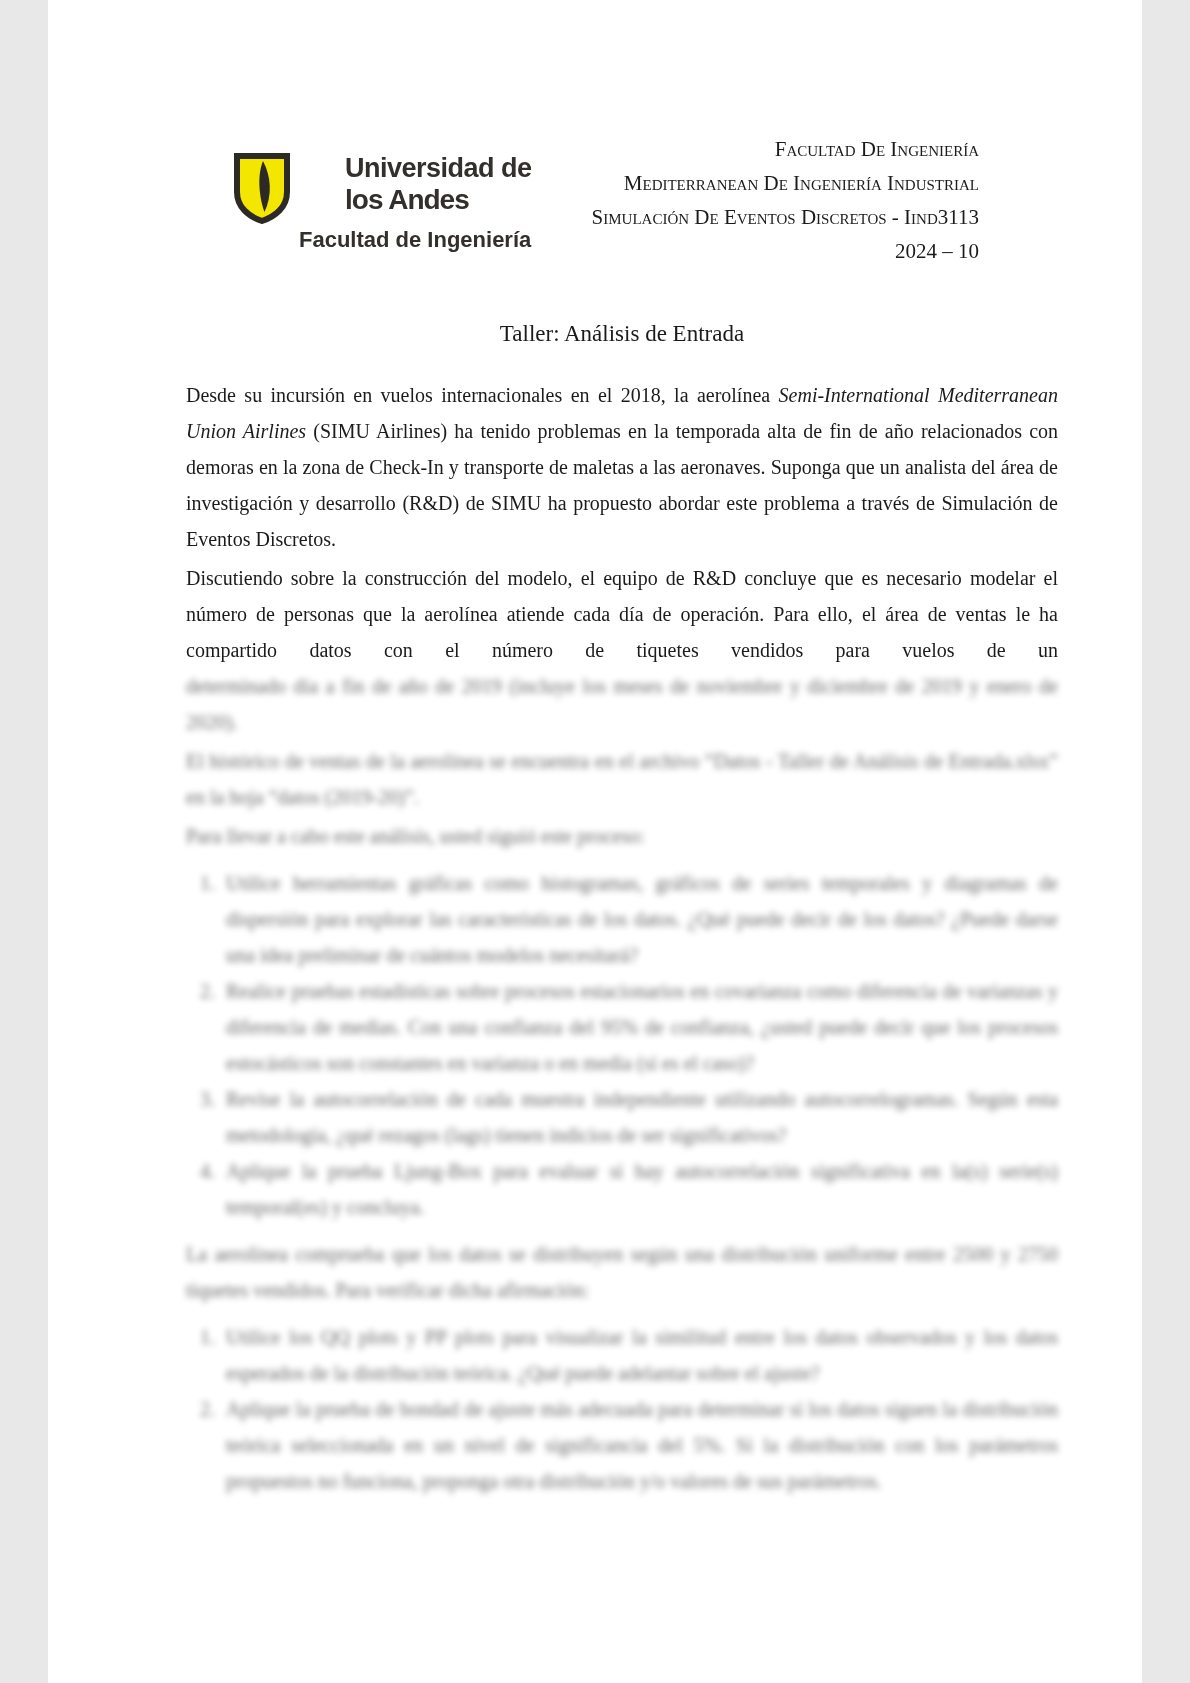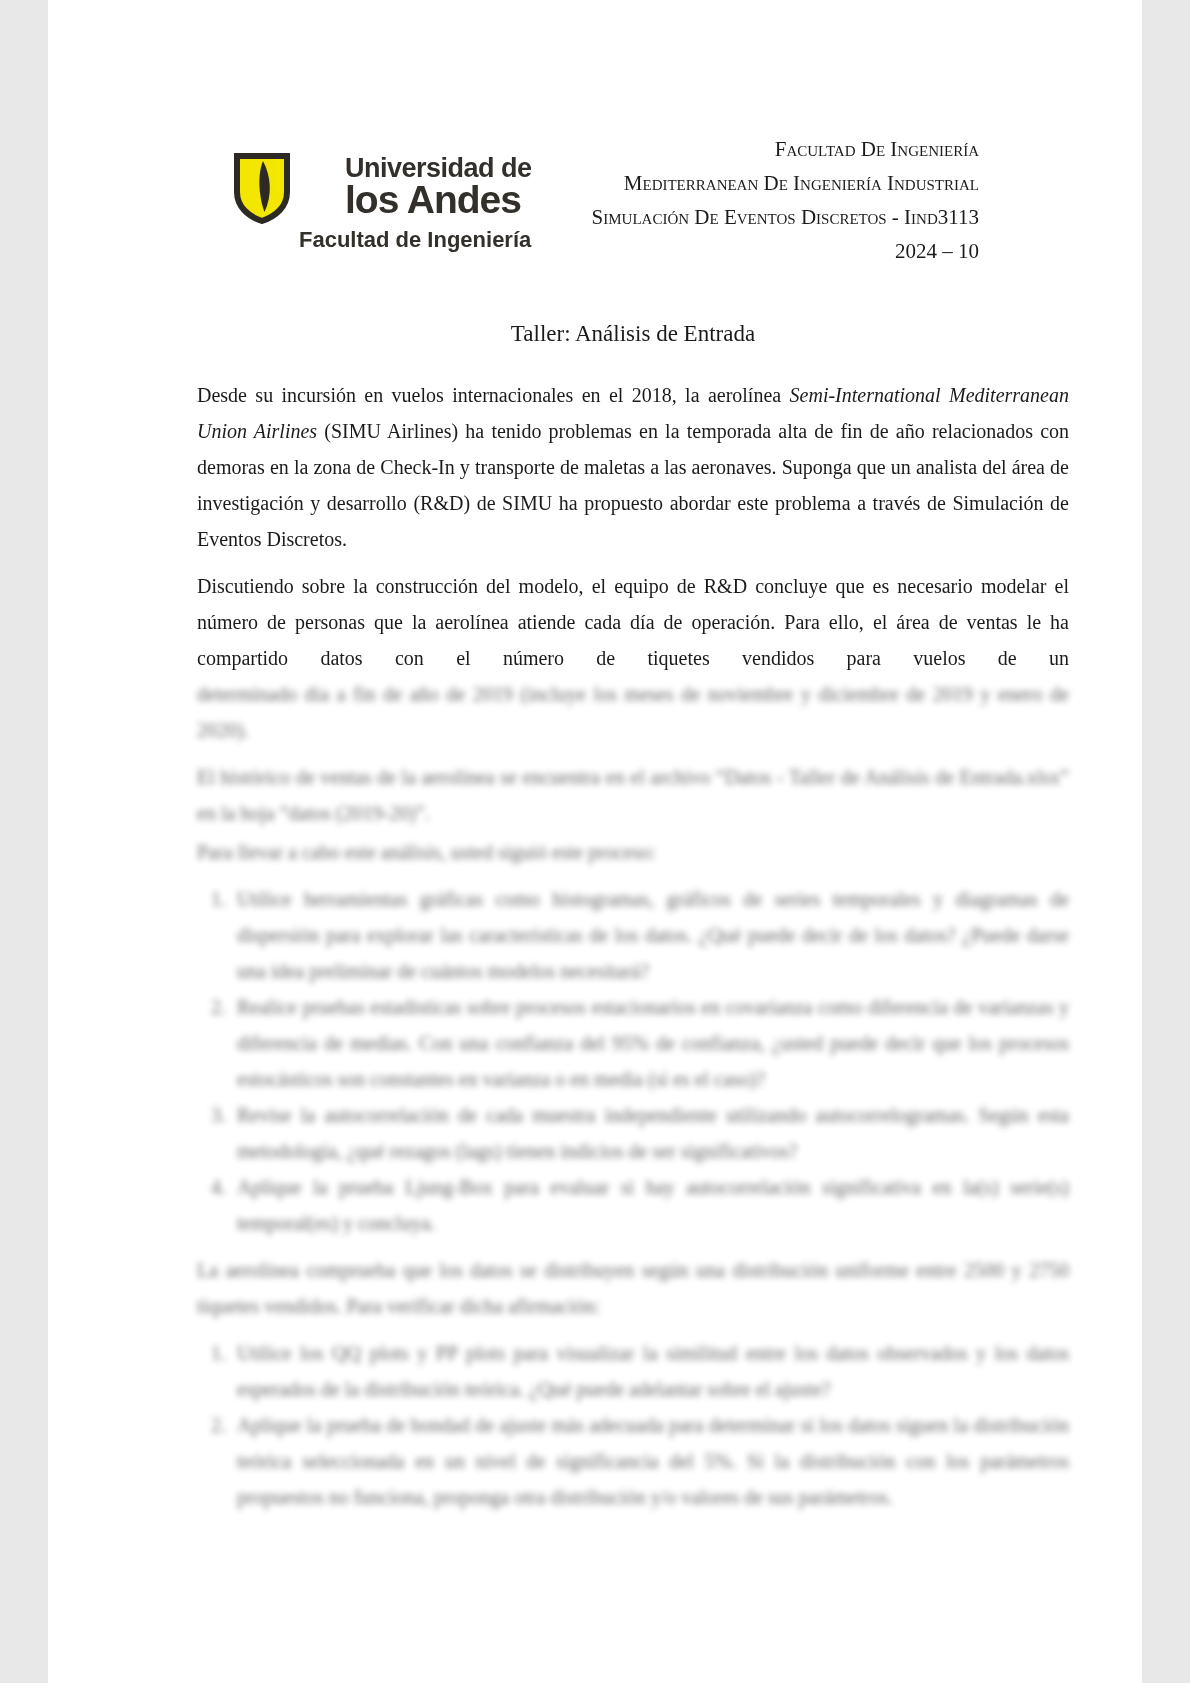--- a/index.html
+++ b/index.html
@@ -9,37 +9,37 @@
     font-family:"Liberation Serif",serif;color:#1b1b1b;
   }
   
   .logo{position:absolute;left:185px;top:150px;width:300px;height:100px;}
   .shield{position:absolute;left:0;top:2px;}
   .logo-name{
     position:absolute;left:112px;top:5px;
     font-family:"Liberation Sans",sans-serif;font-weight:bold;color:#33302b;
   }
   .ln1{font-size:27px;line-height:27px;letter-spacing:-0.5px;white-space:nowrap;}
-  .ln2{font-size:39px;line-height:35px;letter-spacing:-1px;white-space:nowrap;}
+  .ln2{font-size:28px;line-height:35px;letter-spacing:-1px;white-space:nowrap;}
   .logo-fac{
     position:absolute;left:66px;top:77px;
     font-family:"Liberation Sans",sans-serif;font-weight:bold;
     font-size:22px;color:#33302b;white-space:nowrap;
   }
   
   .course{
     position:absolute;top:132px;right:163px;
     text-align:right;font-variant:small-caps;
     font-size:21px;line-height:34px;color:#1b1b1b;white-space:nowrap;
   }
   
-  .content{position:absolute;left:149px;top:316px;width:872px;font-size:20px;line-height:36px;}
+  .content{position:absolute;left:138px;top:316px;width:872px;font-size:20px;line-height:36px;}
   .title{text-align:center;font-size:23px;margin:0 0 25px 0;}
   .para{text-align:justify;margin:3px 0;}
-  .pgroup{margin:11px 0;}
+  .pgroup{margin:3px 0;}
   .jlast{text-align:justify;text-align-last:justify;}
   .it{font-style:italic;}
   .blur{filter:blur(3.2px);opacity:0.72;color:#2e2e2e;}
   .olist{margin:11px 0;}
   .oli{display:flex;}
   .num{flex:0 0 26px;margin-left:14px;}
   .txt{flex:1;text-align:justify;}
 </style>
 </head>
 <body>

